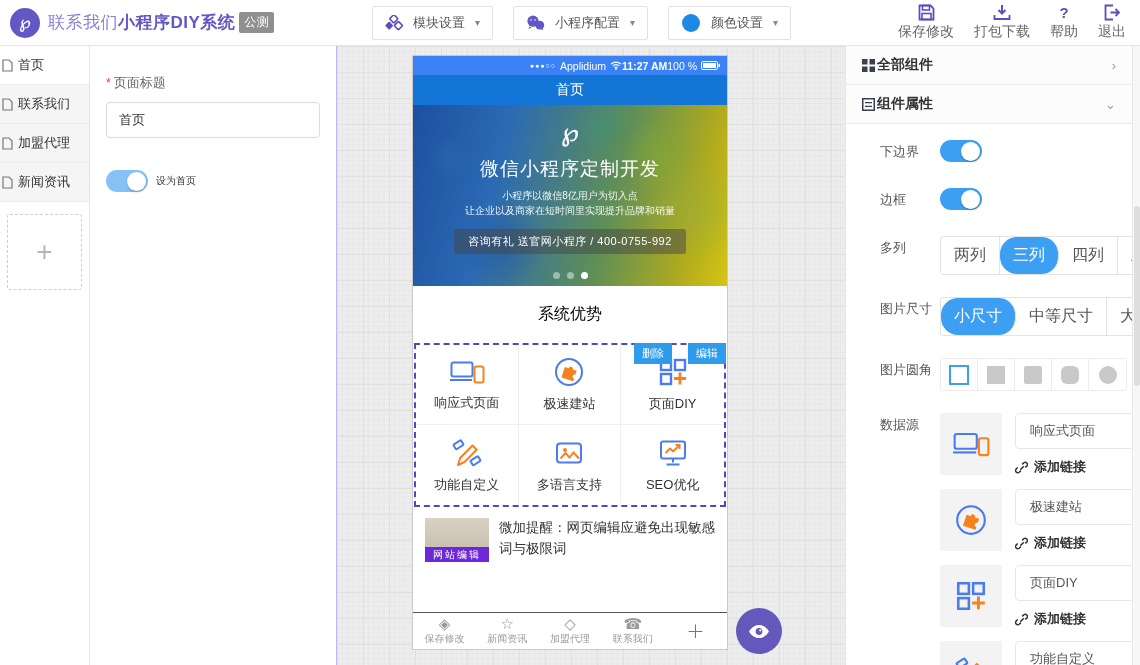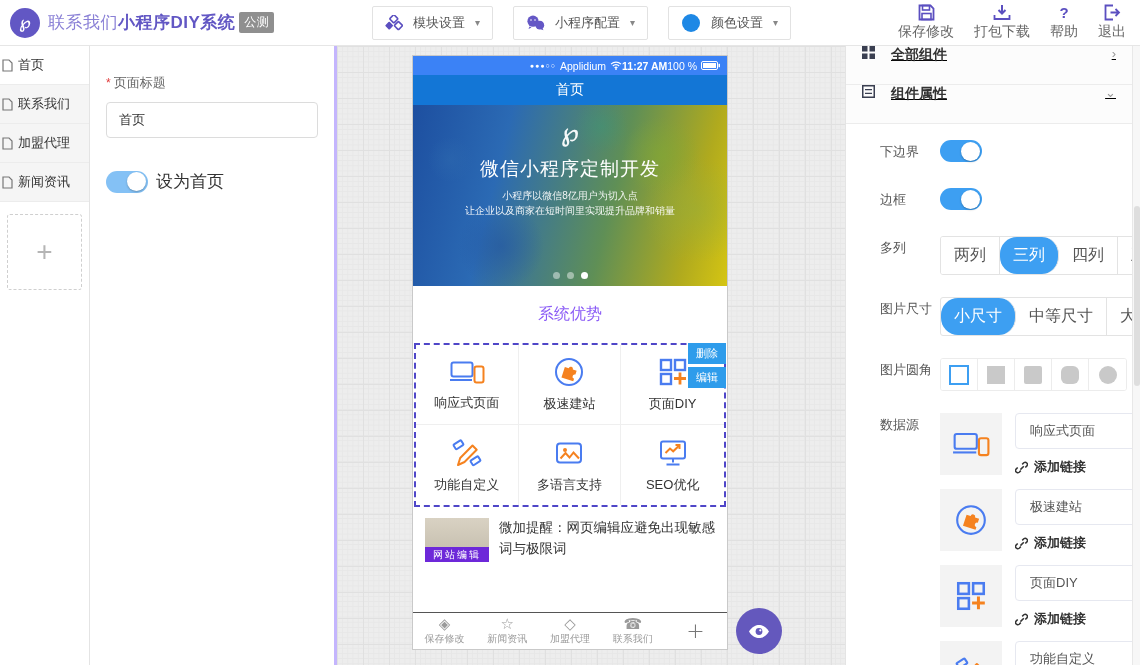--- a/index.html
+++ b/index.html
@@ -33,32 +33,32 @@
   .side-item { height:39px; display:flex; align-items:center; gap:5px; padding-left:2px;
                font-size:13px; color:#333; border-bottom:1px solid #ececec; background:#f5f5f5; cursor:pointer; }
   .side-item.active { background:#fff; }
   .doc-ic { flex:0 0 auto; }
   .add-page { margin:12px 7px; height:76px; border:1px dashed #cfcfcf; border-radius:3px;
               display:flex; align-items:center; justify-content:center; font-size:28px; color:#b5b5b5;
               font-weight:300; cursor:pointer; }
 
   
   .panel-left { position:absolute; top:46px; left:90px; width:247px; bottom:0; background:#fff;
-                border-right:3px solid #c4b5fd; z-index:20; padding:28px 16px 0 16px; }
+                border-right:1px solid #c4b5fd; z-index:20; padding:28px 16px 0 16px; }
   .field-label { font-size:13px; color:#666; margin-bottom:10px; }
   .req { color:#e03a3a; margin-right:3px; font-size:12px; }
   .text-input { width:100%; height:36px; border:1px solid #dcdcdc; border-radius:4px; padding:0 12px;
                 font-size:13px; color:#333; outline:none; background:#fff; font-family:inherit; }
   .home-toggle-row { display:flex; align-items:center; gap:8px; margin-top:32px; }
   .toggle { position:relative; width:42px; height:22px; border-radius:11px; cursor:pointer; }
   .toggle .knob { position:absolute; top:1.5px; right:2px; width:19px; height:19px; border-radius:50%;
                   background:#fff; box-shadow:0 1px 2px rgba(0,0,0,.25); }
   .toggle.light { background:#84c1f5; }
   .toggle.blue { background:#3d9ff2; }
-  .toggle-label { font-size:17px; color:#333; }
+  .toggle-label { font-size:10px; color:#333; }
 
   
   .canvas { position:absolute; top:46px; left:337px; right:0; bottom:0; z-index:1;
             background-color:#ededed;
             background-image:
               linear-gradient(#e0e0e0 1px, transparent 1px),
               linear-gradient(90deg,#e0e0e0 1px, transparent 1px),
               linear-gradient(#e7e7e7 1px, transparent 1px),
               linear-gradient(90deg,#e7e7e7 1px, transparent 1px);
             background-size:26px 26px,26px 26px,5.2px 5.2px,5.2px 5.2px; }
@@ -82,29 +82,29 @@
   .banner-logo { margin-top:12px; font-size:26px; font-style:italic; font-weight:bold; opacity:.95; }
   .banner-title { font-size:19px; letter-spacing:1px; margin-top:8px; }
   .banner-sub { font-size:10px; line-height:15px; margin-top:6px; opacity:.92; }
   .banner-cta { display:inline-block; margin-top:11px; background:rgba(70,70,70,.5); border-radius:3px;
                 padding:5px 14px; font-size:11px; letter-spacing:.5px; cursor:pointer; }
   .dots { position:absolute; bottom:7px; left:0; right:0; display:flex; gap:7px; justify-content:center; }
   .dot { width:7px; height:7px; border-radius:50%; background:rgba(255,255,255,.45); }
   .dot.on { background:#fff; }
 
   .adv-head { height:57px; display:flex; align-items:center; justify-content:center;
-              font-size:16px; color:#8b5cf6; background:#fff; }
+              font-size:16px; color:#000000; background:#fff; }
   .grid-wrap { position:relative; margin:0 1px; border:2px dashed #4f46c8; background:#fff; }
   .grid { display:grid; grid-template-columns:repeat(3,1fr); }
   .gcell { height:80px; display:flex; flex-direction:column; align-items:center; justify-content:center;
            gap:7px; border-right:1px solid #efefef; border-bottom:1px solid #efefef; cursor:pointer; }
   .gcell:nth-child(3n) { border-right:none; }
   .gcell:nth-child(n+4) { border-bottom:none; }
   .gcell .glabel { font-size:13px; color:#333; }
-  .sel-badges { position:absolute; top:-2px; right:-2px; display:flex; gap:3px; z-index:5;flex-direction:column; }
+  .sel-badges { position:absolute; top:-2px; right:-2px; display:flex; gap:16px; z-index:5; }
   .sel-badge { background:#2e9ceb; color:#fff; font-size:11px; padding:3px 8px; cursor:pointer; }
 
   .news-head { padding:16px 12px 12px; font-size:15px; color:#444; border-bottom:1px solid #ececec; background:#fff; }
   .news-item { display:flex; gap:10px; padding:11px 12px; background:#fff; }
   .news-thumb { flex:0 0 64px; height:44px; display:flex; flex-direction:column; overflow:hidden; }
   .thumb-top { flex:1; background:linear-gradient(#d9d2c3,#c9c2b2); }
   .thumb-bottom { height:15px; background:#6d28d9; color:#fff; font-size:10px; display:flex;
                   align-items:center; justify-content:center; letter-spacing:2px; }
   .news-title { font-size:13.5px; color:#333; line-height:1.55; }
 
@@ -116,22 +116,22 @@
   .tab .tlabel { font-size:10px; color:#9a9a9a; }
   .tab.plus .ticon { font-size:22px; line-height:24px; color:#777; font-weight:300; }
 
   .preview-btn { position:absolute; top:608px; left:736px; width:46px; height:46px; border-radius:50%;
                  background:#6458bd; display:flex; align-items:center; justify-content:center;
                  cursor:pointer; z-index:15; }
 
   
   .inspector { position:absolute; top:46px; left:845px; width:287px; bottom:0; background:#fff;
                border-left:1px solid #e4e4e4; z-index:20; overflow:hidden; }
-  .insp-head { height:39px; display:flex; gap:16px; padding:0 16px;
-               border-bottom:1px solid #ececec; background:#fcfcfc; cursor:pointer;text-decoration:underline; }
+  .insp-head { height:39px; display:flex; align-items:center; gap:2px; padding:0 16px;
+               border-bottom:1px solid #ececec; background:#fcfcfc; cursor:pointer; }
   .insp-head .htitle { font-size:14px; color:#333; font-weight:bold; }
   .insp-head .chev { margin-left:auto; color:#999; font-size:13px; }
   .props { padding:16px 0 0 34px; }
   .prop-row { display:flex; align-items:flex-start; margin-bottom:22px; }
   .prop-label { flex:0 0 60px; font-size:13px; color:#555; padding-top:3px; }
   .prop-ctrl { flex:1; }
   .segmented { display:inline-flex; border:1px solid #e3e3e3; border-radius:3px; overflow:hidden; }
   .seg { padding:8px 13px; font-size:16px; color:#555; background:#fff; border-right:1px solid #e3e3e3;
          cursor:pointer; white-space:nowrap; }
   .seg:last-child { border-right:none; }
@@ -313,20 +313,21 @@
       </span>
     </div>
     <div class="navbar">
         <span>首页</span>
       </div>
 
     <div class="banner">
       <div class="banner-logo">℘</div>
       <div class="banner-title">微信小程序定制开发</div>
       <div class="banner-sub"><span>小程序以微信8亿用户为切入点</span><br><span>让企业以及商家在短时间里实现提升品牌和销量</span></div>
+      <div class="banner-cta">咨询有礼 送官网小程序  / 400-0755-992</div>
       <div class="dots">
         <span class="dot"></span>
         <span class="dot"></span>
         <span class="dot on"></span>
       </div>
     </div>
 
     <div class="adv-head">系统优势</div>
 
     <div class="grid-wrap">

